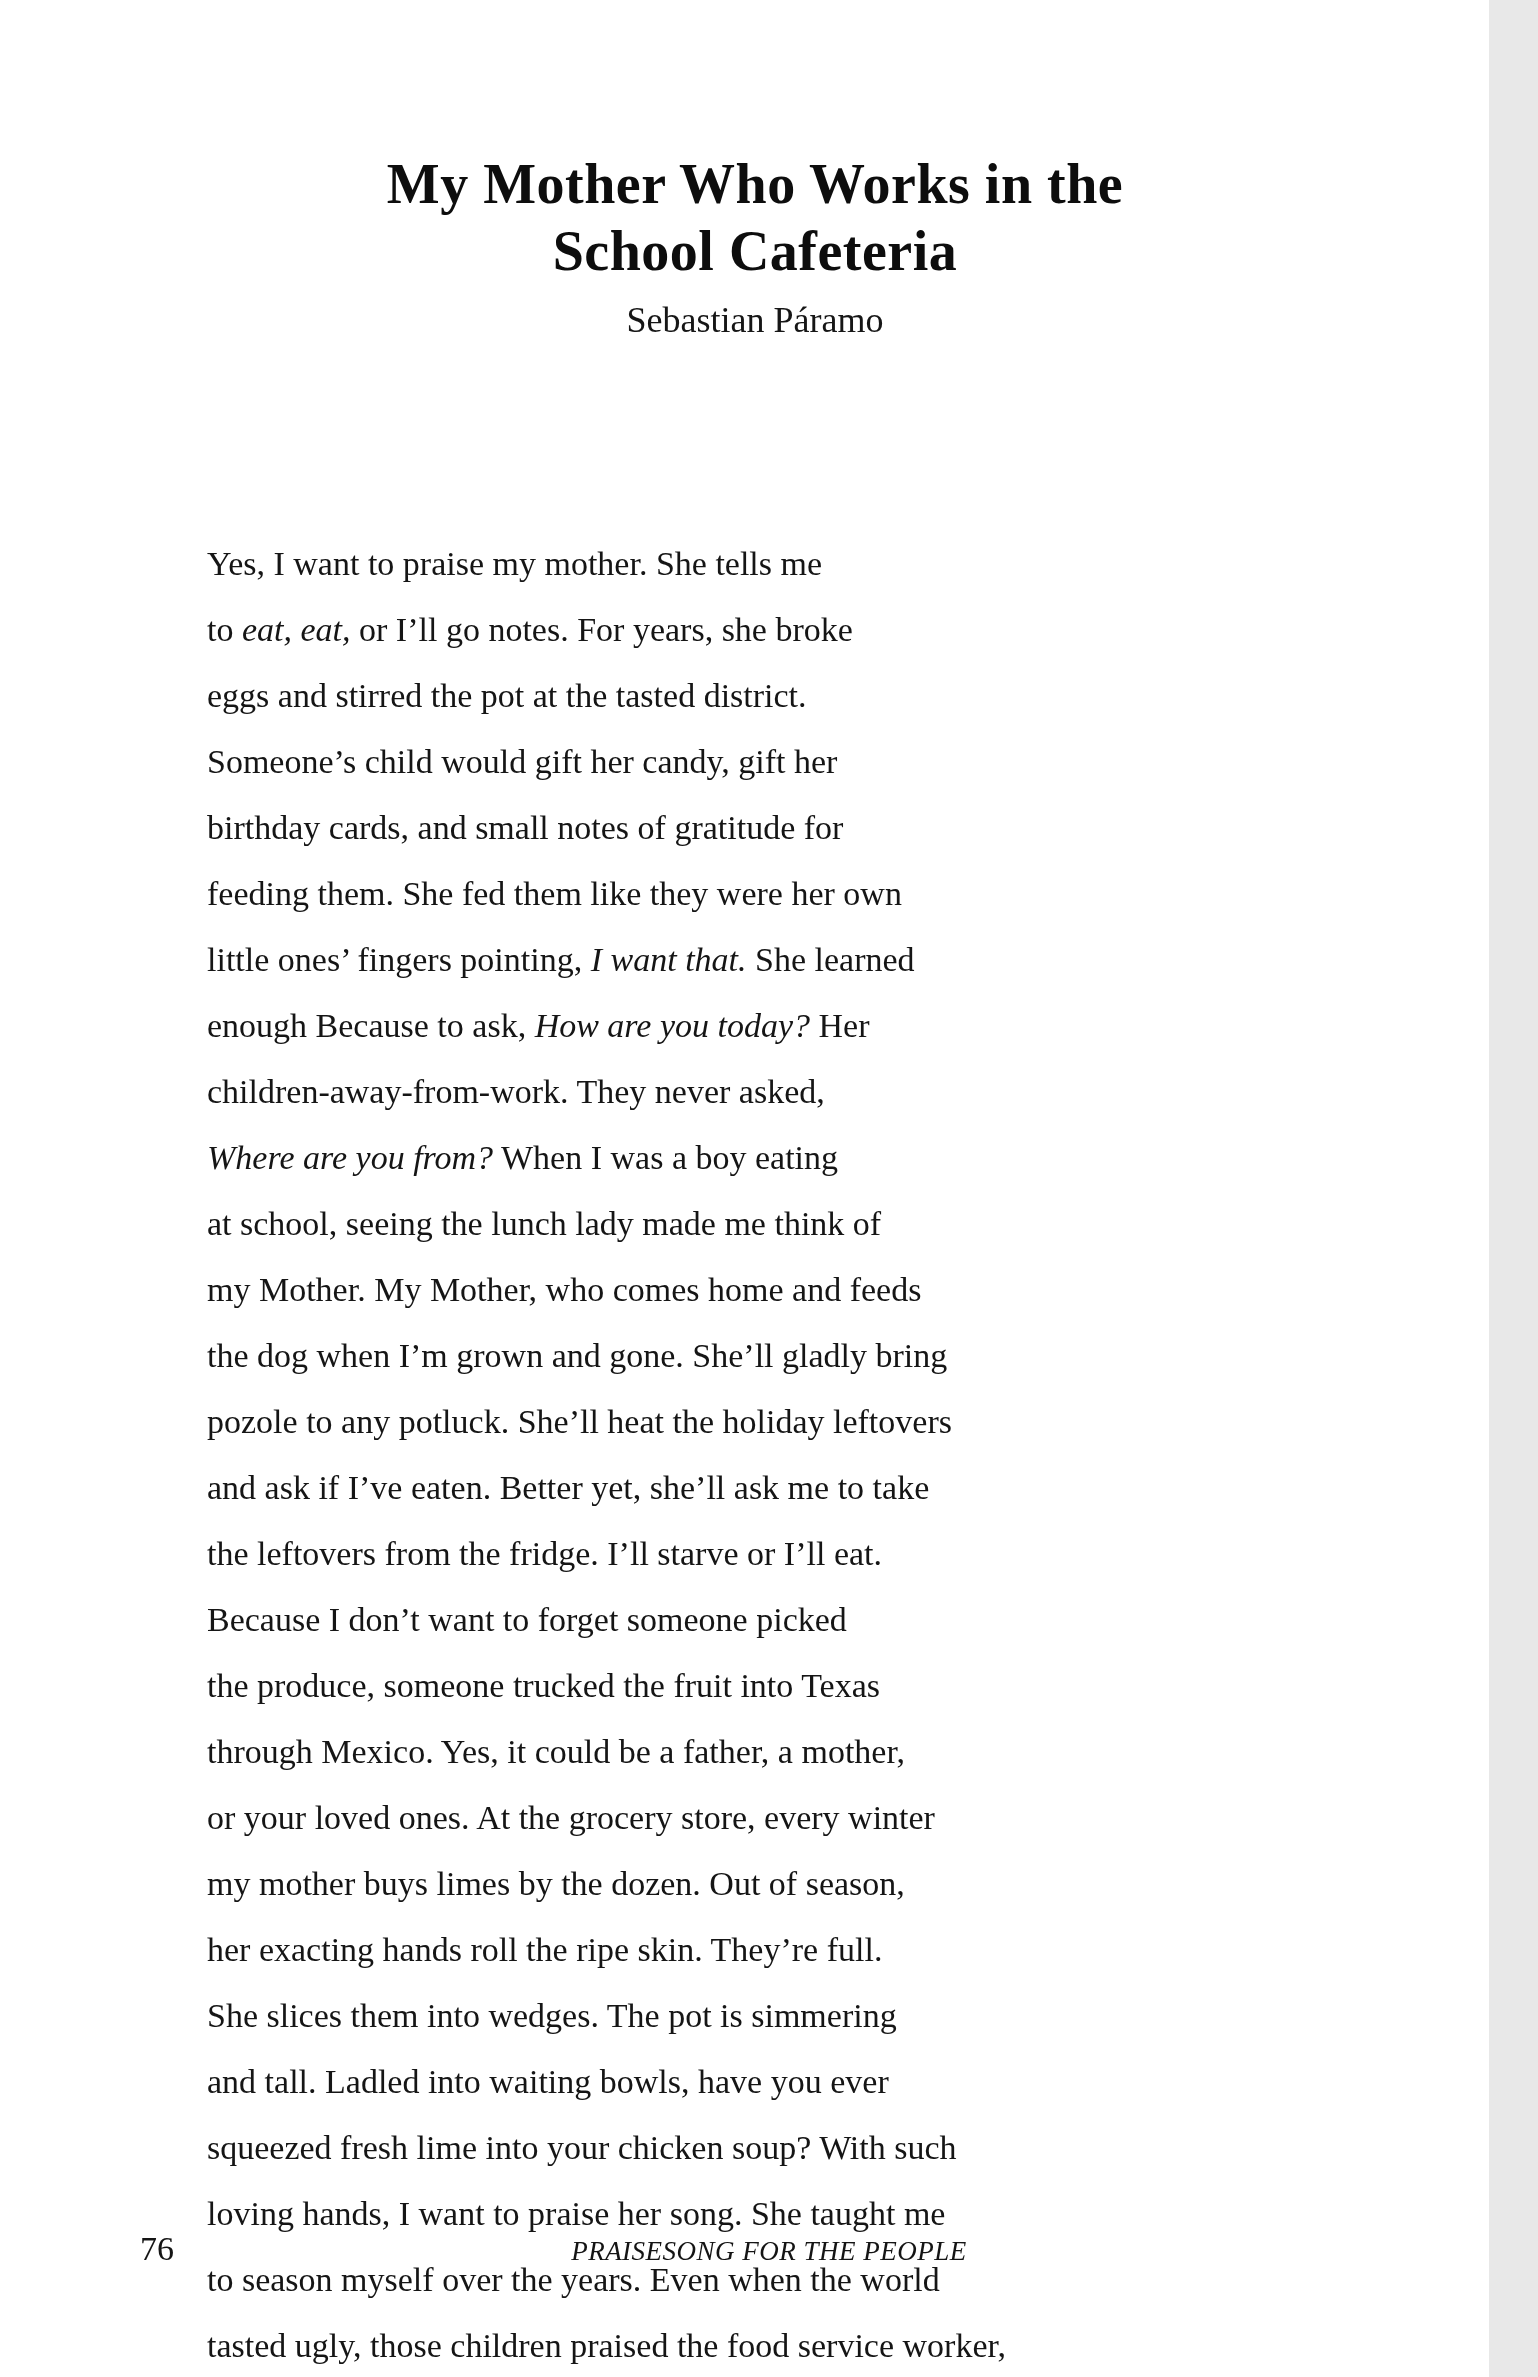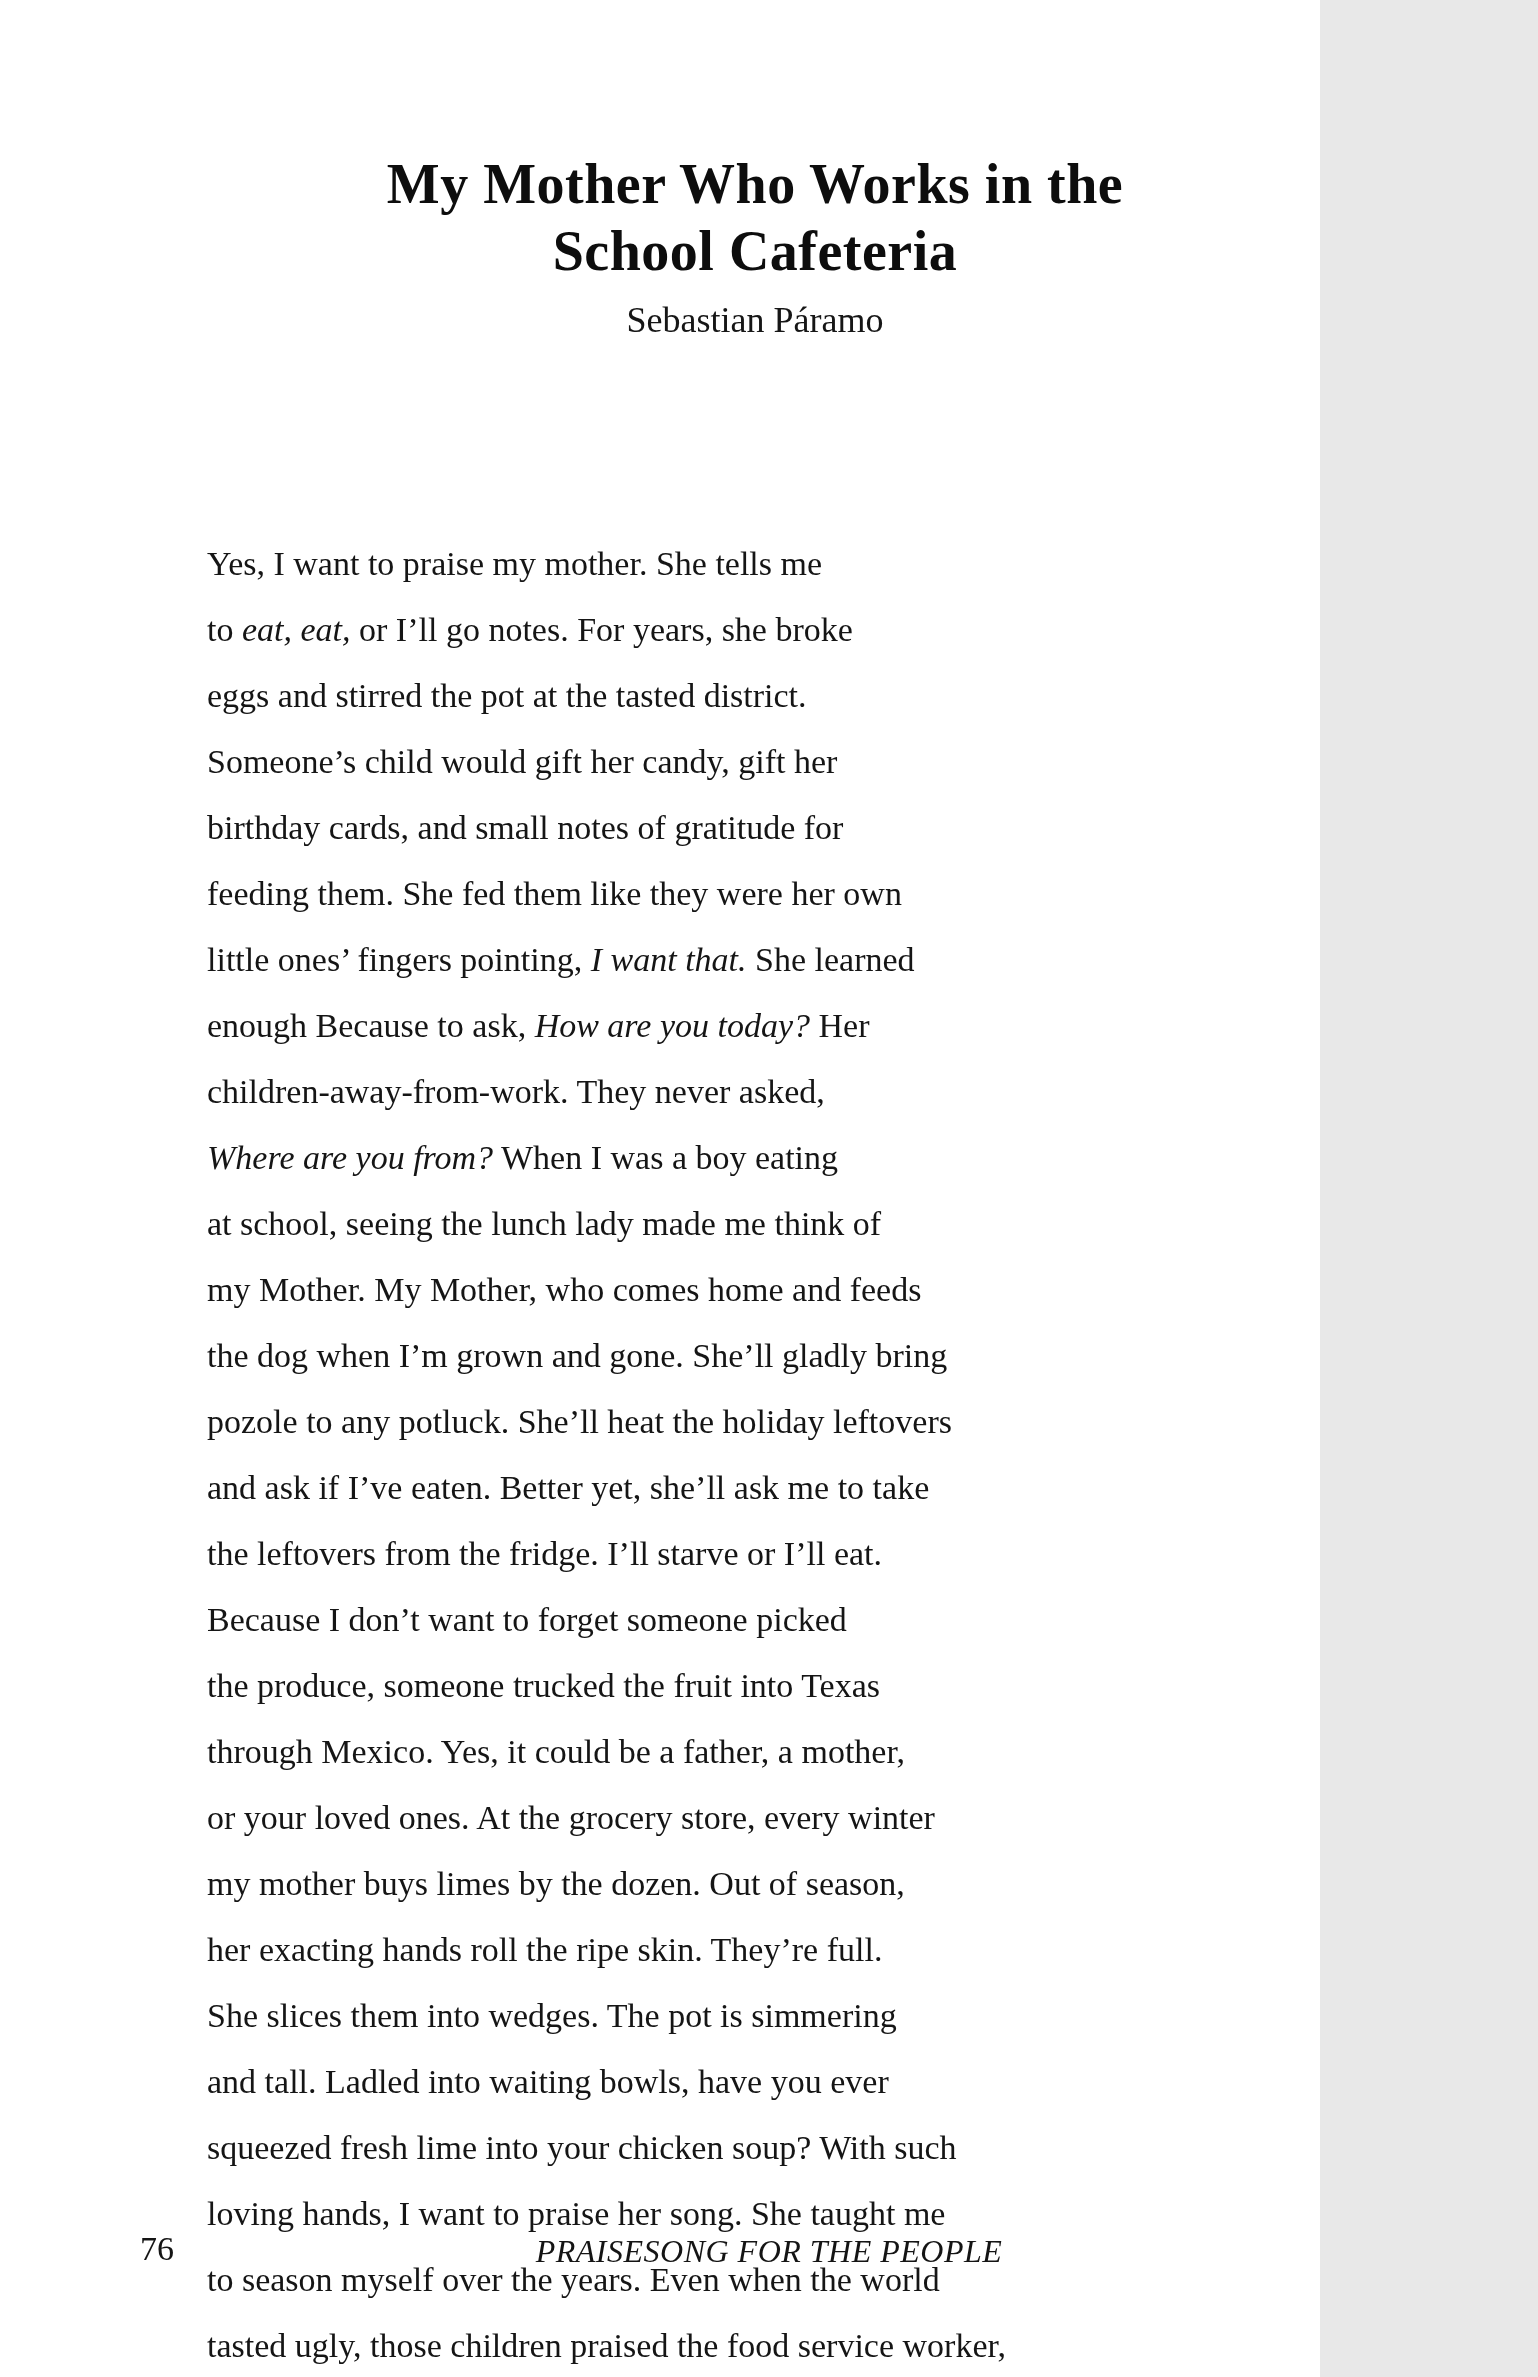--- a/index.html
+++ b/index.html
@@ -1,18 +1,18 @@
 <!DOCTYPE html>
 <html style="font-size:15px"><head>
 <meta charset="utf-8">
 <style>
   html, body { margin: 0; padding: 0; background: #e8e8e8; }
   .page {
     position: relative;
-    width: 1320px;
+    width: 1489px;
     height: 2377px;
     background: #ffffff;
     color: #131313;
     font-family: "Liberation Serif", serif;
     overflow: hidden;
   }
   .content {
     position: absolute;
     left: 207px;
     top: 0;
@@ -52,21 +52,21 @@
     line-height: 37px;
     color: #141414;
   }
   .running-title {
     position: absolute;
     left: 0;
     top: 2235px;
     width: 1538px;
     text-align: center;
     font-style: italic;
-    font-size: 32px;
+    font-size: 27px;
     line-height: 32px;
     letter-spacing: 0.5px;
     color: #141414;
   }
 </style>
 </head>
 <body>
 
 <div class="page">
   <div class="content">

